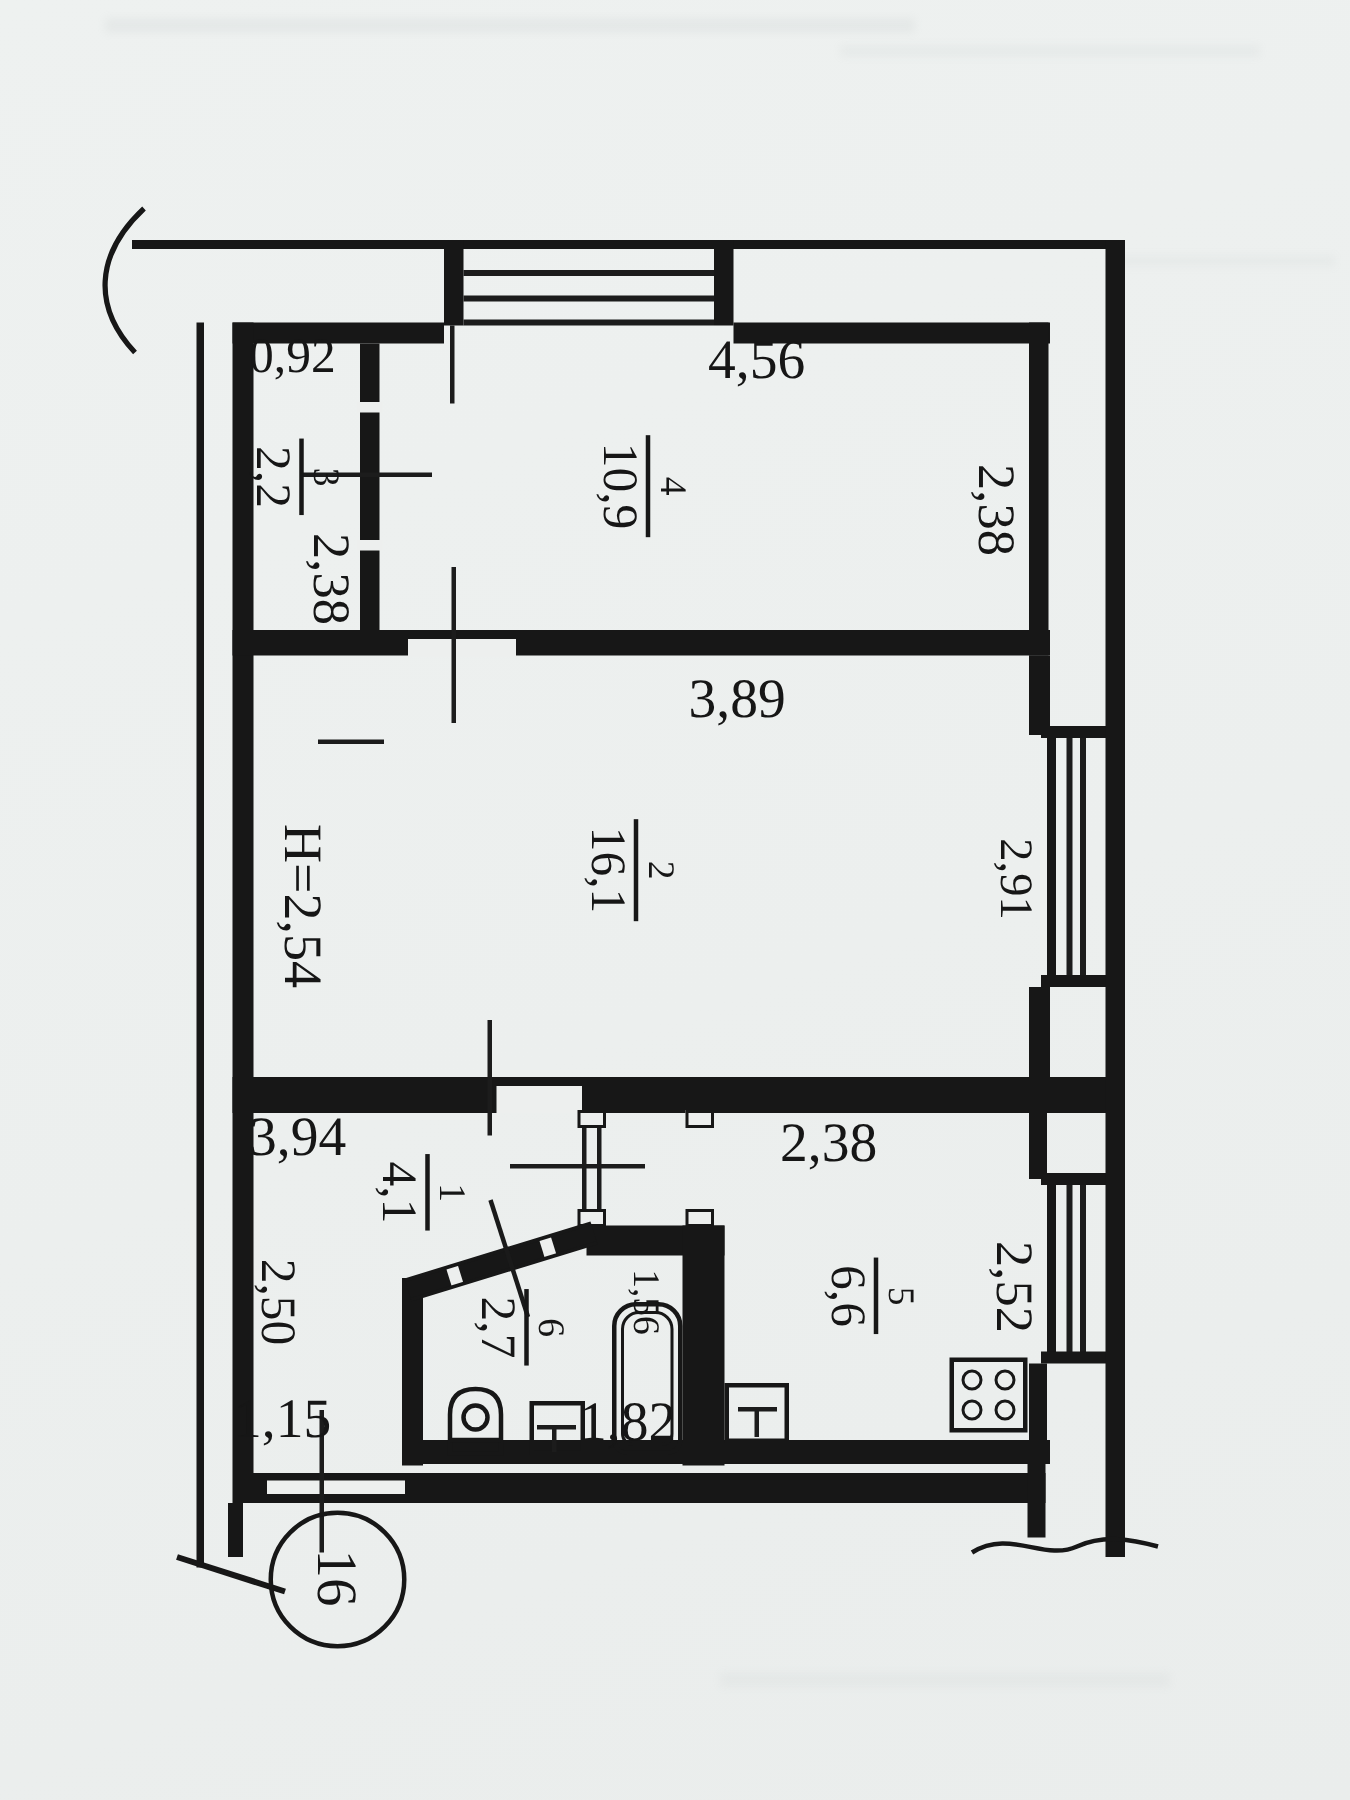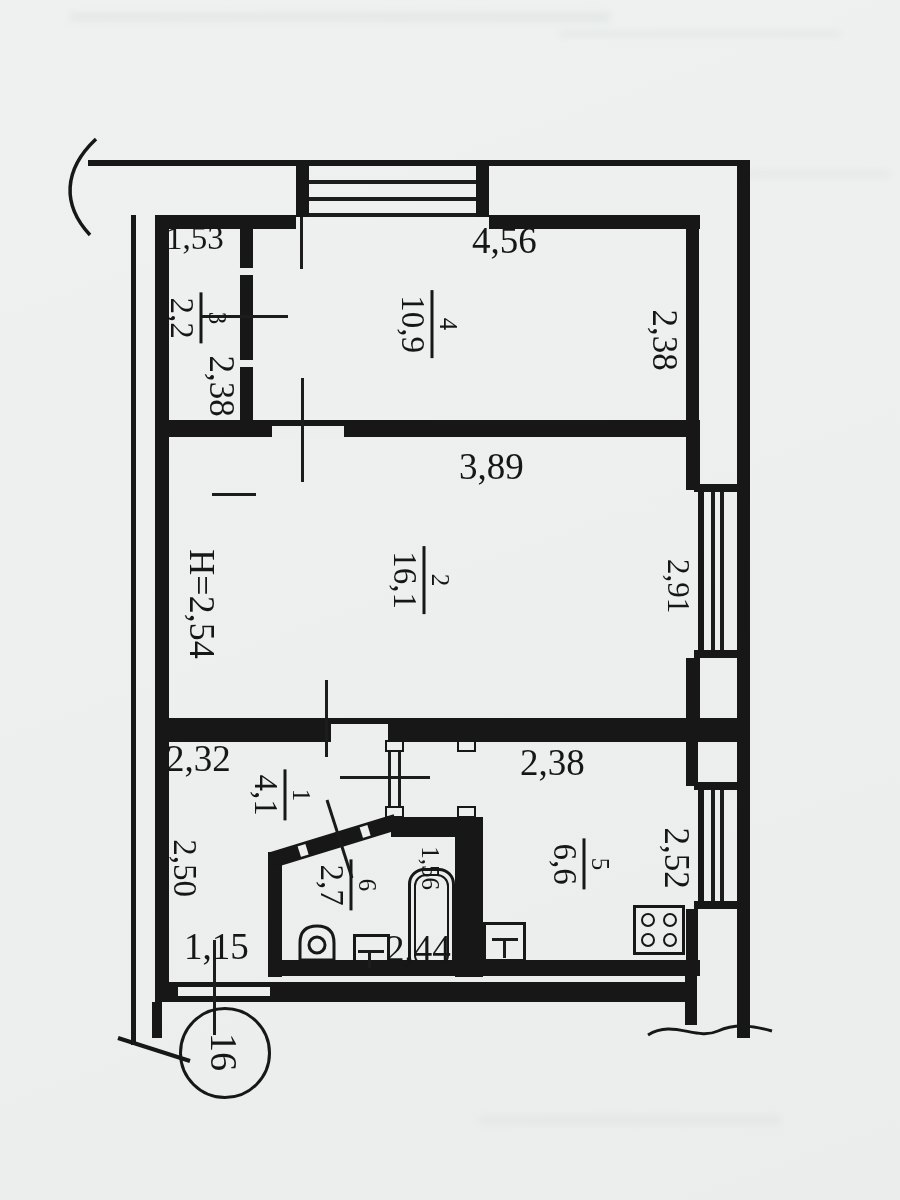--- a/index.html
+++ b/index.html
@@ -134,27 +134,27 @@
 
   <div class="outline" style="left:633px;top:905px;width:52px;height:50px"></div>
   <div class="burner" style="left:641px;top:913px"></div>
   <div class="burner" style="left:663px;top:913px"></div>
   <div class="burner" style="left:641px;top:933px"></div>
   <div class="burner" style="left:663px;top:933px"></div>
 
   <div class="outline" style="left:179px;top:1007px;width:92px;height:92px;border-radius:50%"></div>
   <div class="lbl rot" style="left:224px;top:1052px;font-size:38px">16</div>
 
-  <div class="lbl" style="left:166px;top:222px;font-size:33px">1,53</div>
+  <div class="lbl" style="left:166px;top:222px;font-size:33px">0,92</div>
   <div class="lbl" style="left:472px;top:222px;font-size:37px">4,56</div>
   <div class="lbl" style="left:459px;top:448px;font-size:37px">3,89</div>
-  <div class="lbl" style="left:166px;top:740px;font-size:37px">2,32</div>
+  <div class="lbl" style="left:166px;top:740px;font-size:37px">3,94</div>
   <div class="lbl" style="left:520px;top:744px;font-size:37px">2,38</div>
-  <div class="lbl" style="left:184px;top:928px;font-size:37px">1,15</div>
-  <div class="lbl" style="left:386px;top:930px;font-size:37px;z-index:5">2,44</div>
+  <div class="lbl" style="left:156px;top:928px;font-size:37px">1,15</div>
+  <div class="lbl" style="left:386px;top:930px;font-size:37px;z-index:5">1,82</div>
 
   <div class="lbl rot" style="left:664px;top:340px;font-size:35px">2,38</div>
   <div class="lbl rot" style="left:678px;top:586px;font-size:31px">2,91</div>
   <div class="lbl rot" style="left:676px;top:858px;font-size:35px">2,52</div>
   <div class="lbl rot" style="left:221px;top:386px;font-size:35px">2,38</div>
   <div class="lbl rot" style="left:184px;top:868px;font-size:33px">2,50</div>
   <div class="lbl rot" style="left:430px;top:868px;font-size:25px;z-index:4">1,56</div>
   <div class="lbl rot" style="left:202px;top:604px;font-size:36px">H=2,54</div>
 
   <div class="lbl rot frac" style="left:428px;top:324px">

